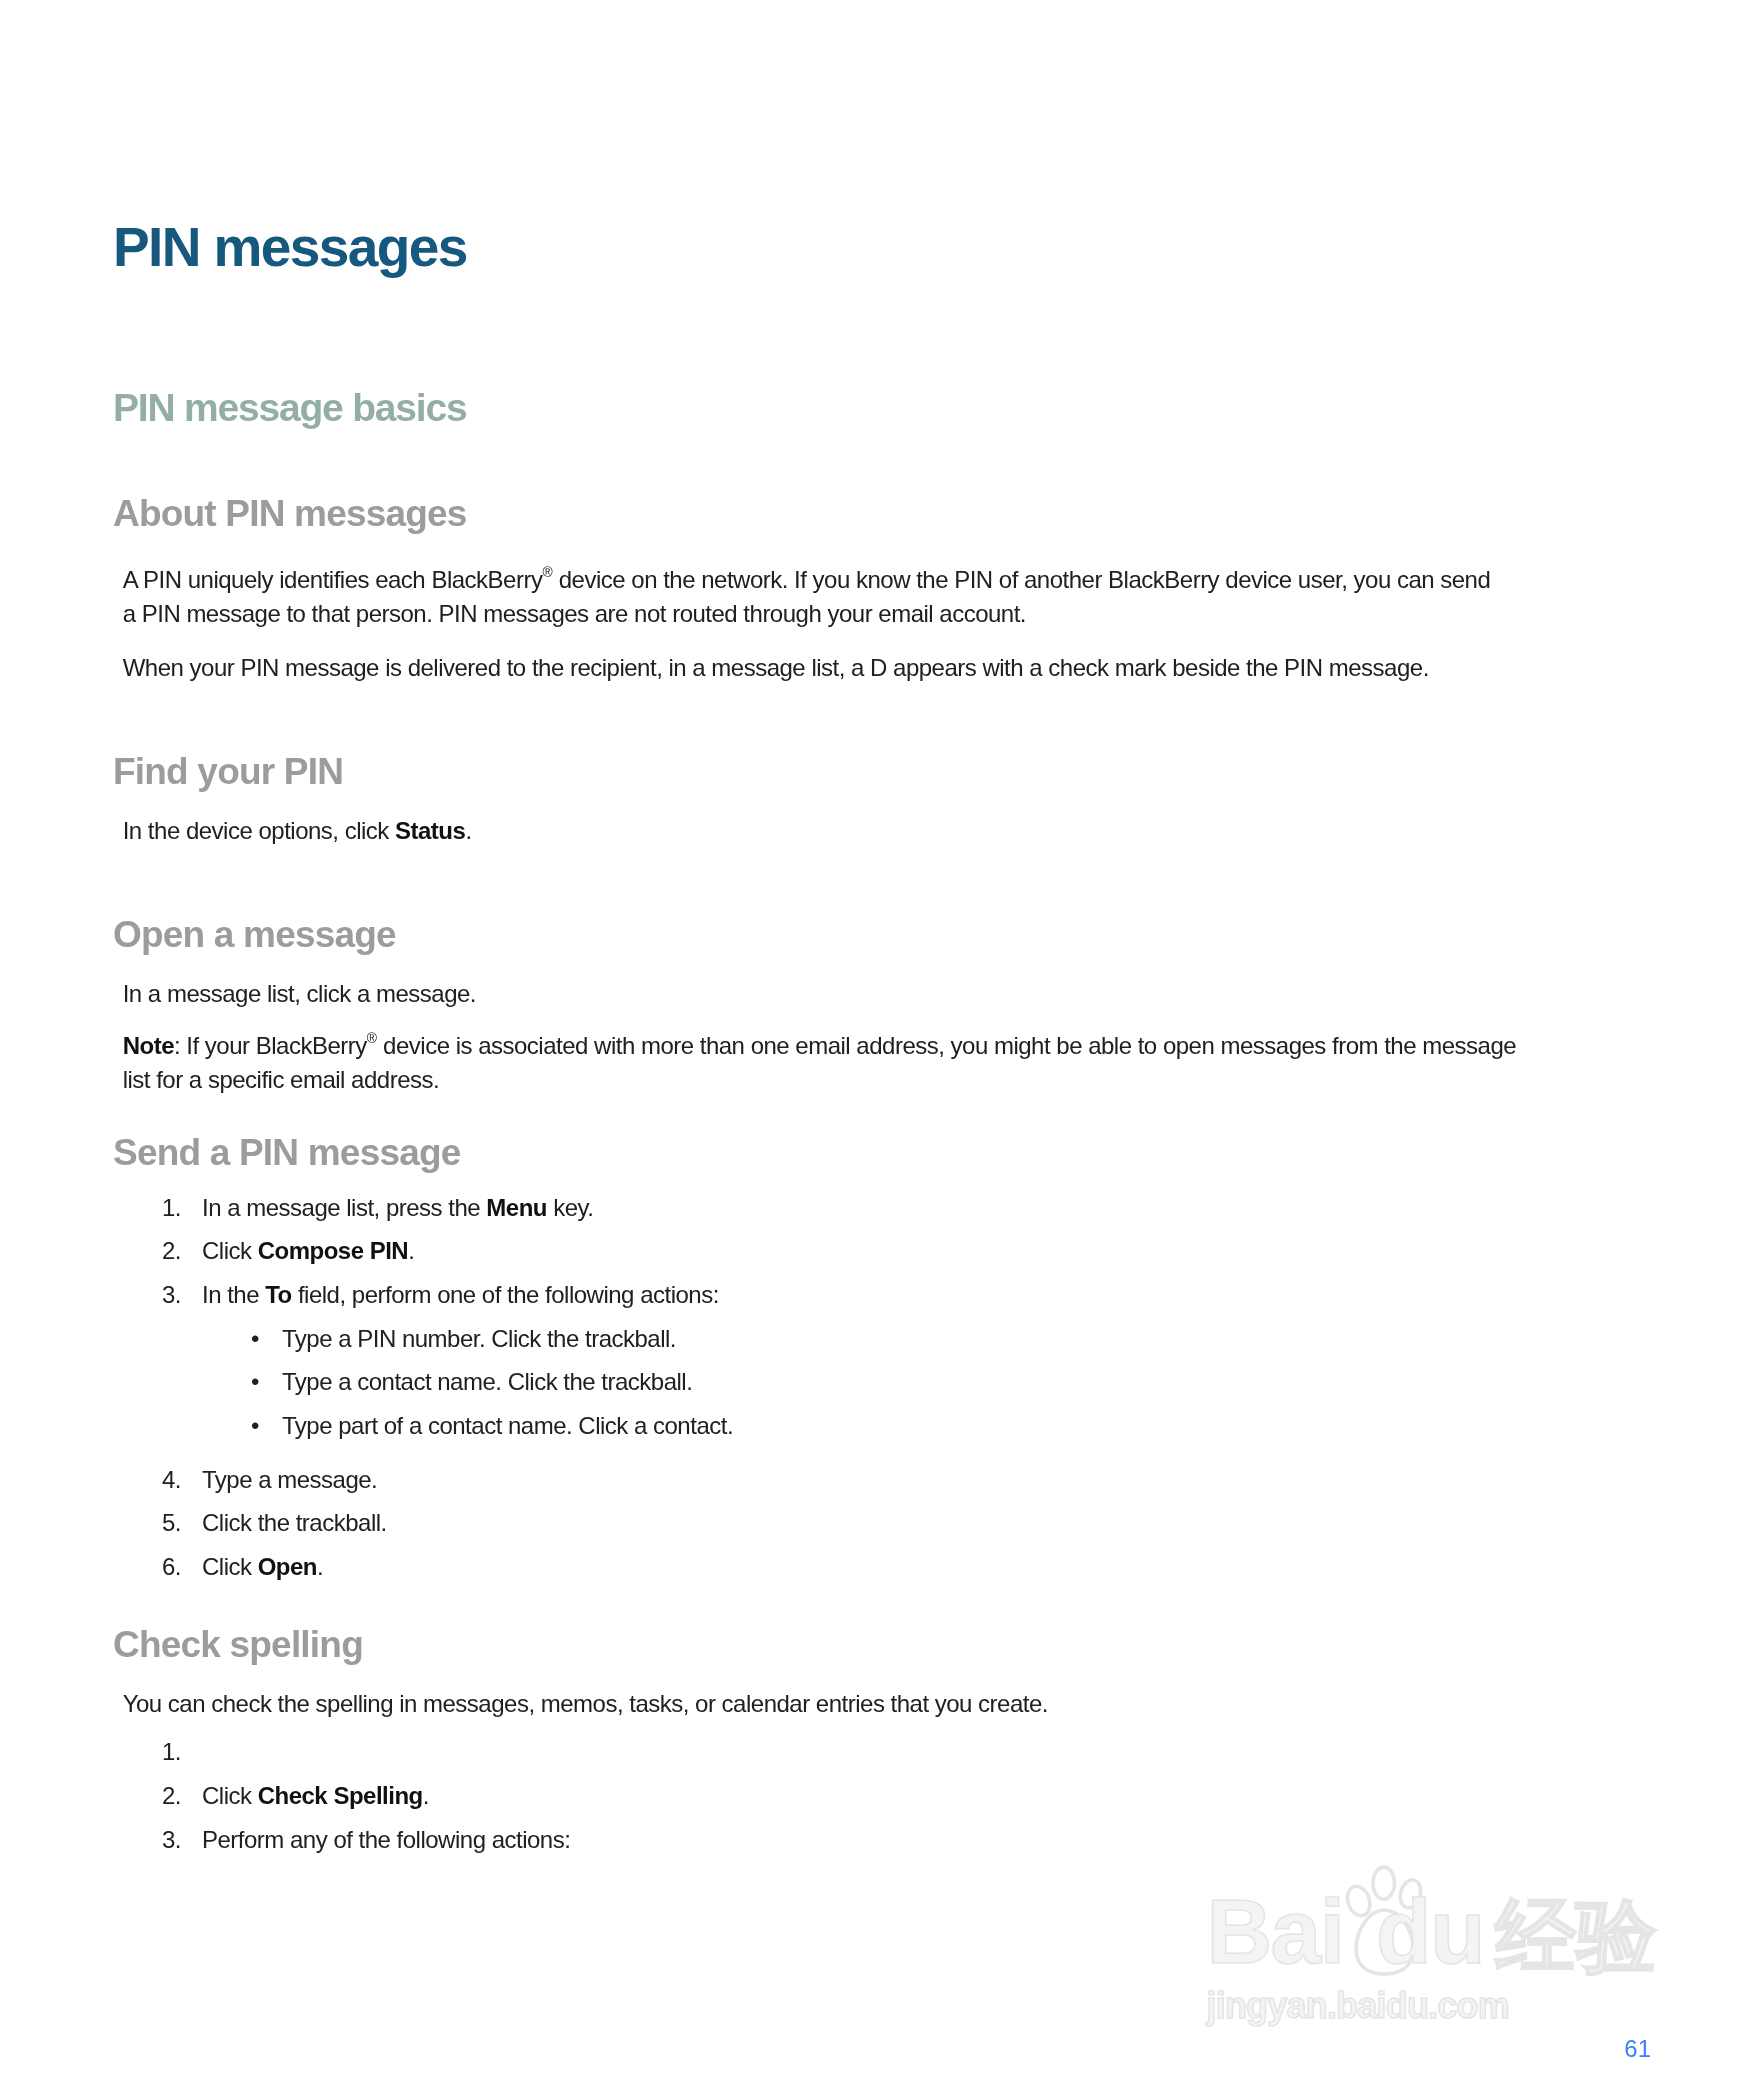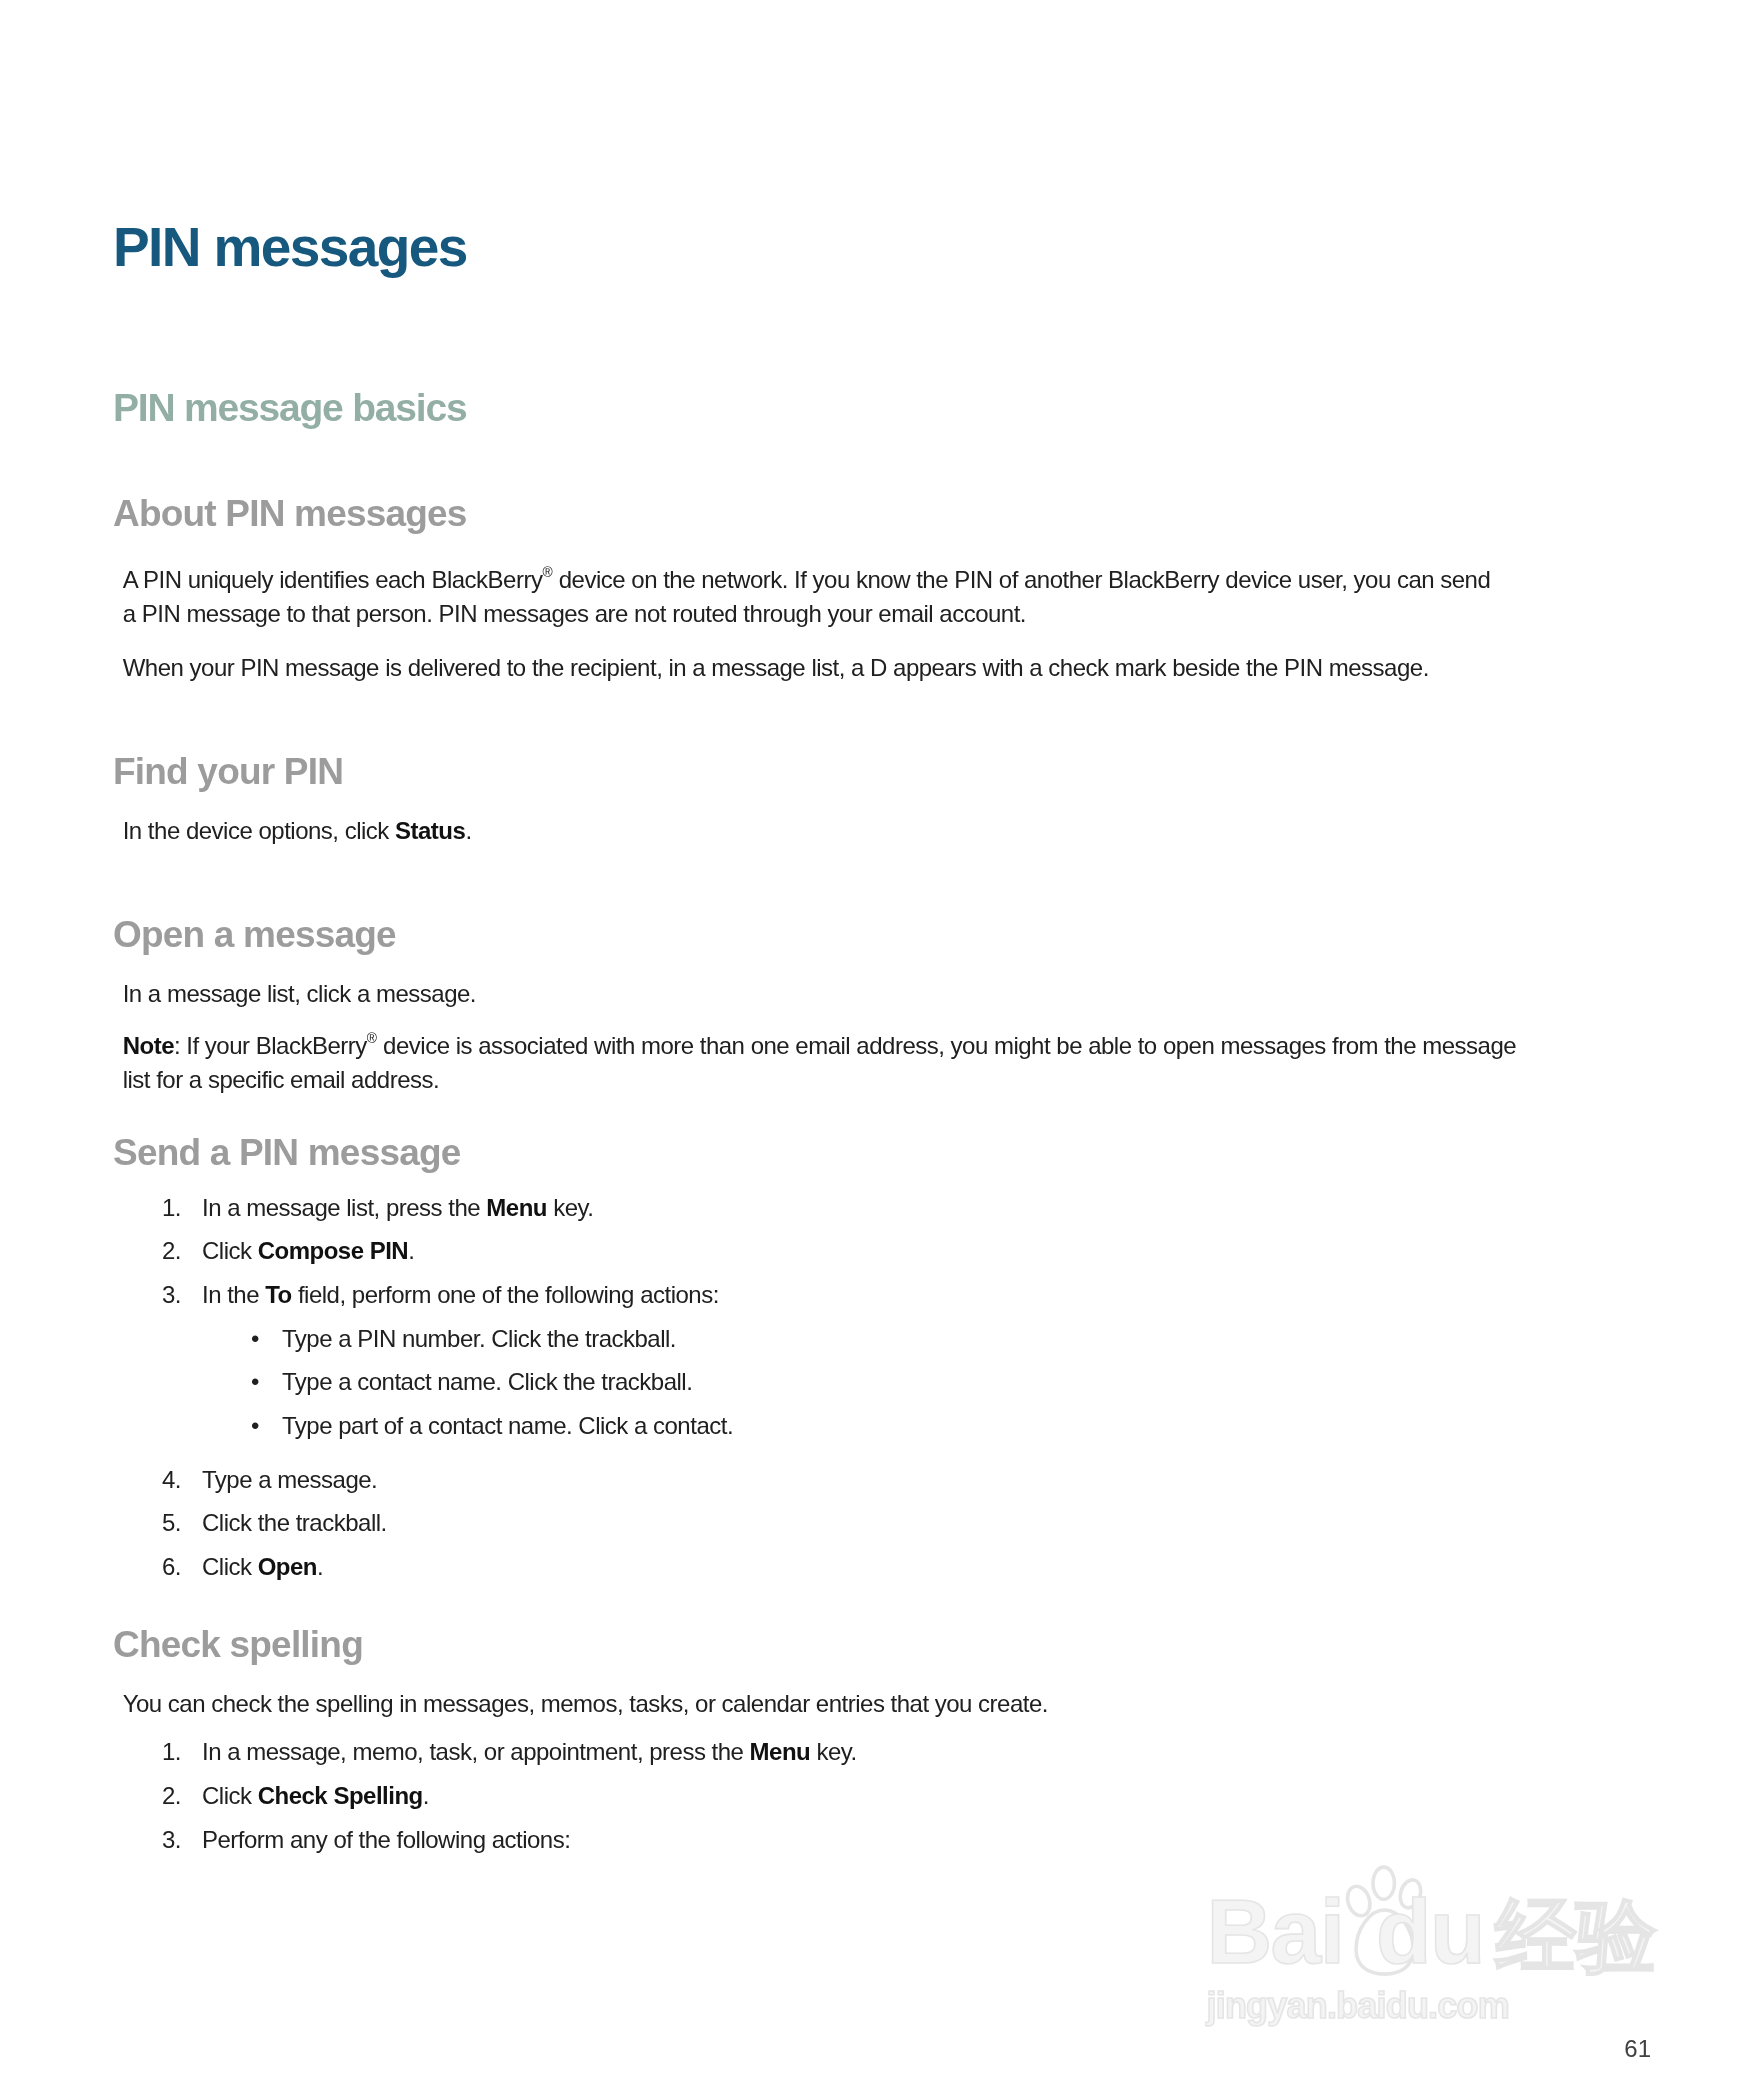--- a/index.html
+++ b/index.html
@@ -71,21 +71,21 @@
   .wm-bai, .wm-du { font-size: 91px; font-weight: 700; line-height: 1; letter-spacing: -1.6px; }
   .wm-cn  { font-size: 81px; font-weight: 700; line-height: 1; margin-left: 11px; }
   .wm-paw { width: 107px; height: 121px; margin: 0 -21px -4.9px -11.3px; position: relative; z-index: 0; }
   .wm-du  { position: relative; z-index: 1; margin-left: -42px; }
   .wm-url { font-size: 36px; font-weight: 700; letter-spacing: -0.8px; margin-top: 8px; }
   .page-number {
     position: absolute;
     right: 97px;
     bottom: 34px;
     font-size: 24px;
-    color: #404040;
+    color: #3b82f6;
     letter-spacing: 0;
   }
 </style>
 </head>
 <body>
 
 <div class="page">
 
   <h1>PIN messages</h1>
 
@@ -144,21 +144,20 @@
         <span class="num">6.</span>
         <span class="txt"><span>Click </span><b>Open</b><span>.</span></span>
       </div>
   </div>
 
   <h3 class="s-check">Check spelling</h3>
   <p class="body">You can check the spelling in messages, memos, tasks, or calendar entries that you create.</p>
   <div class="steps tight">
     <div class="step">
         <span class="num">1.</span>
-        <span class="txt"><span>In a message, memo, task, or appointment, press the </span><b>Menu</b><span> key.</span></span>
       </div>
     <div class="step">
         <span class="num">2.</span>
         <span class="txt"><span>Click </span><b>Check Spelling</b><span>.</span></span>
       </div>
     <div class="step">
         <span class="num">3.</span>
         <span class="txt"><span>Perform any of the following actions:</span><b></b><span></span></span>
       </div>
   </div>

